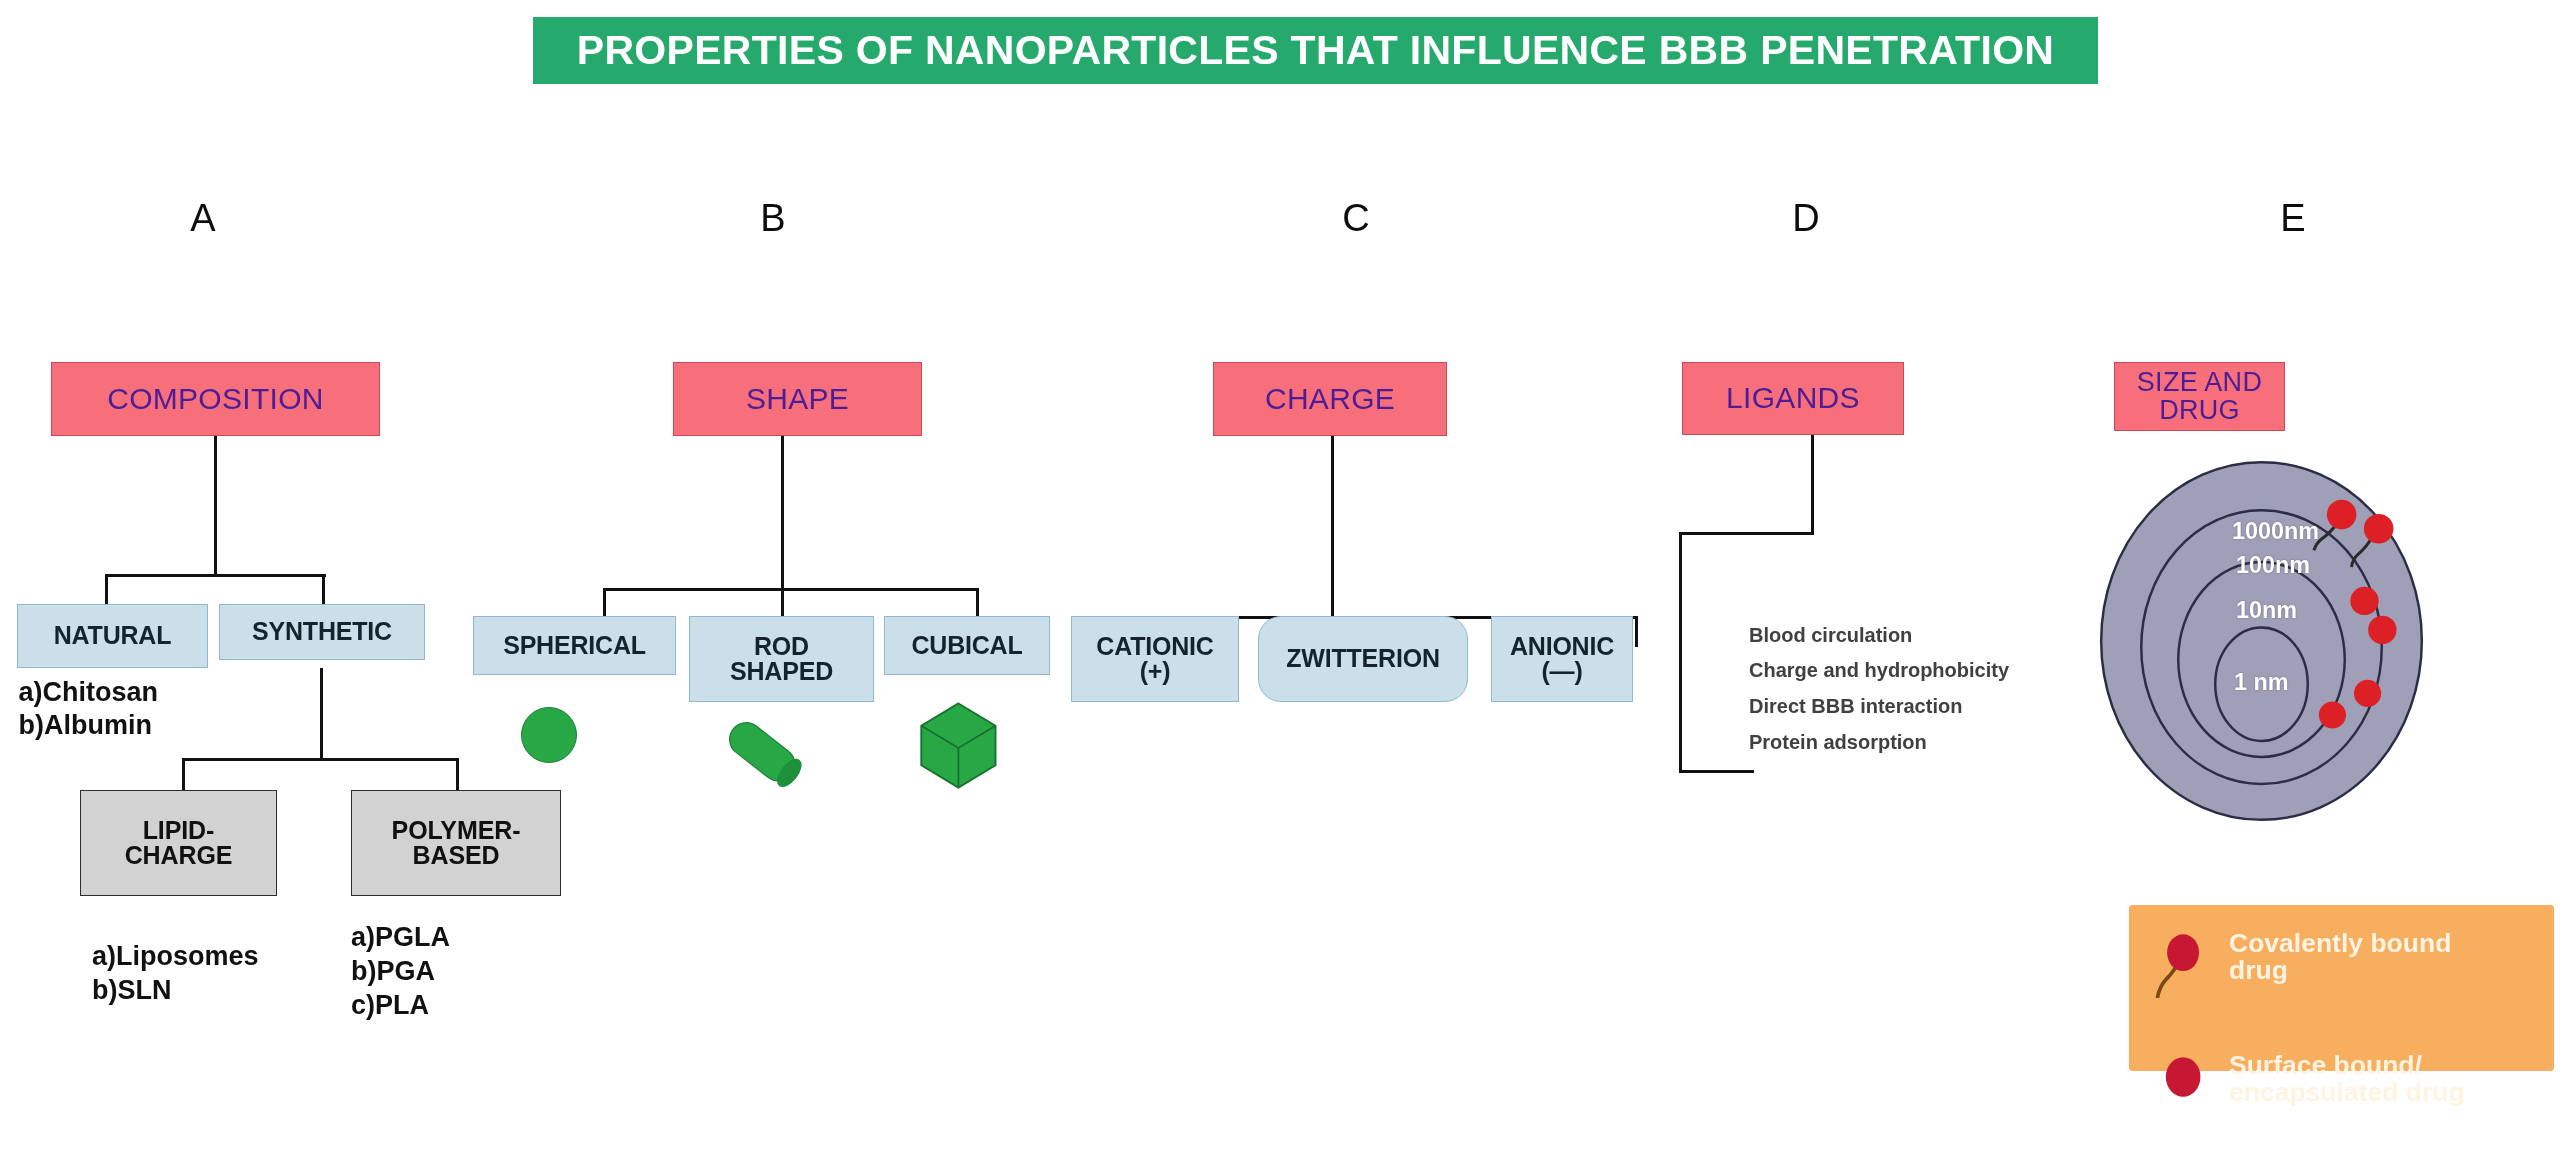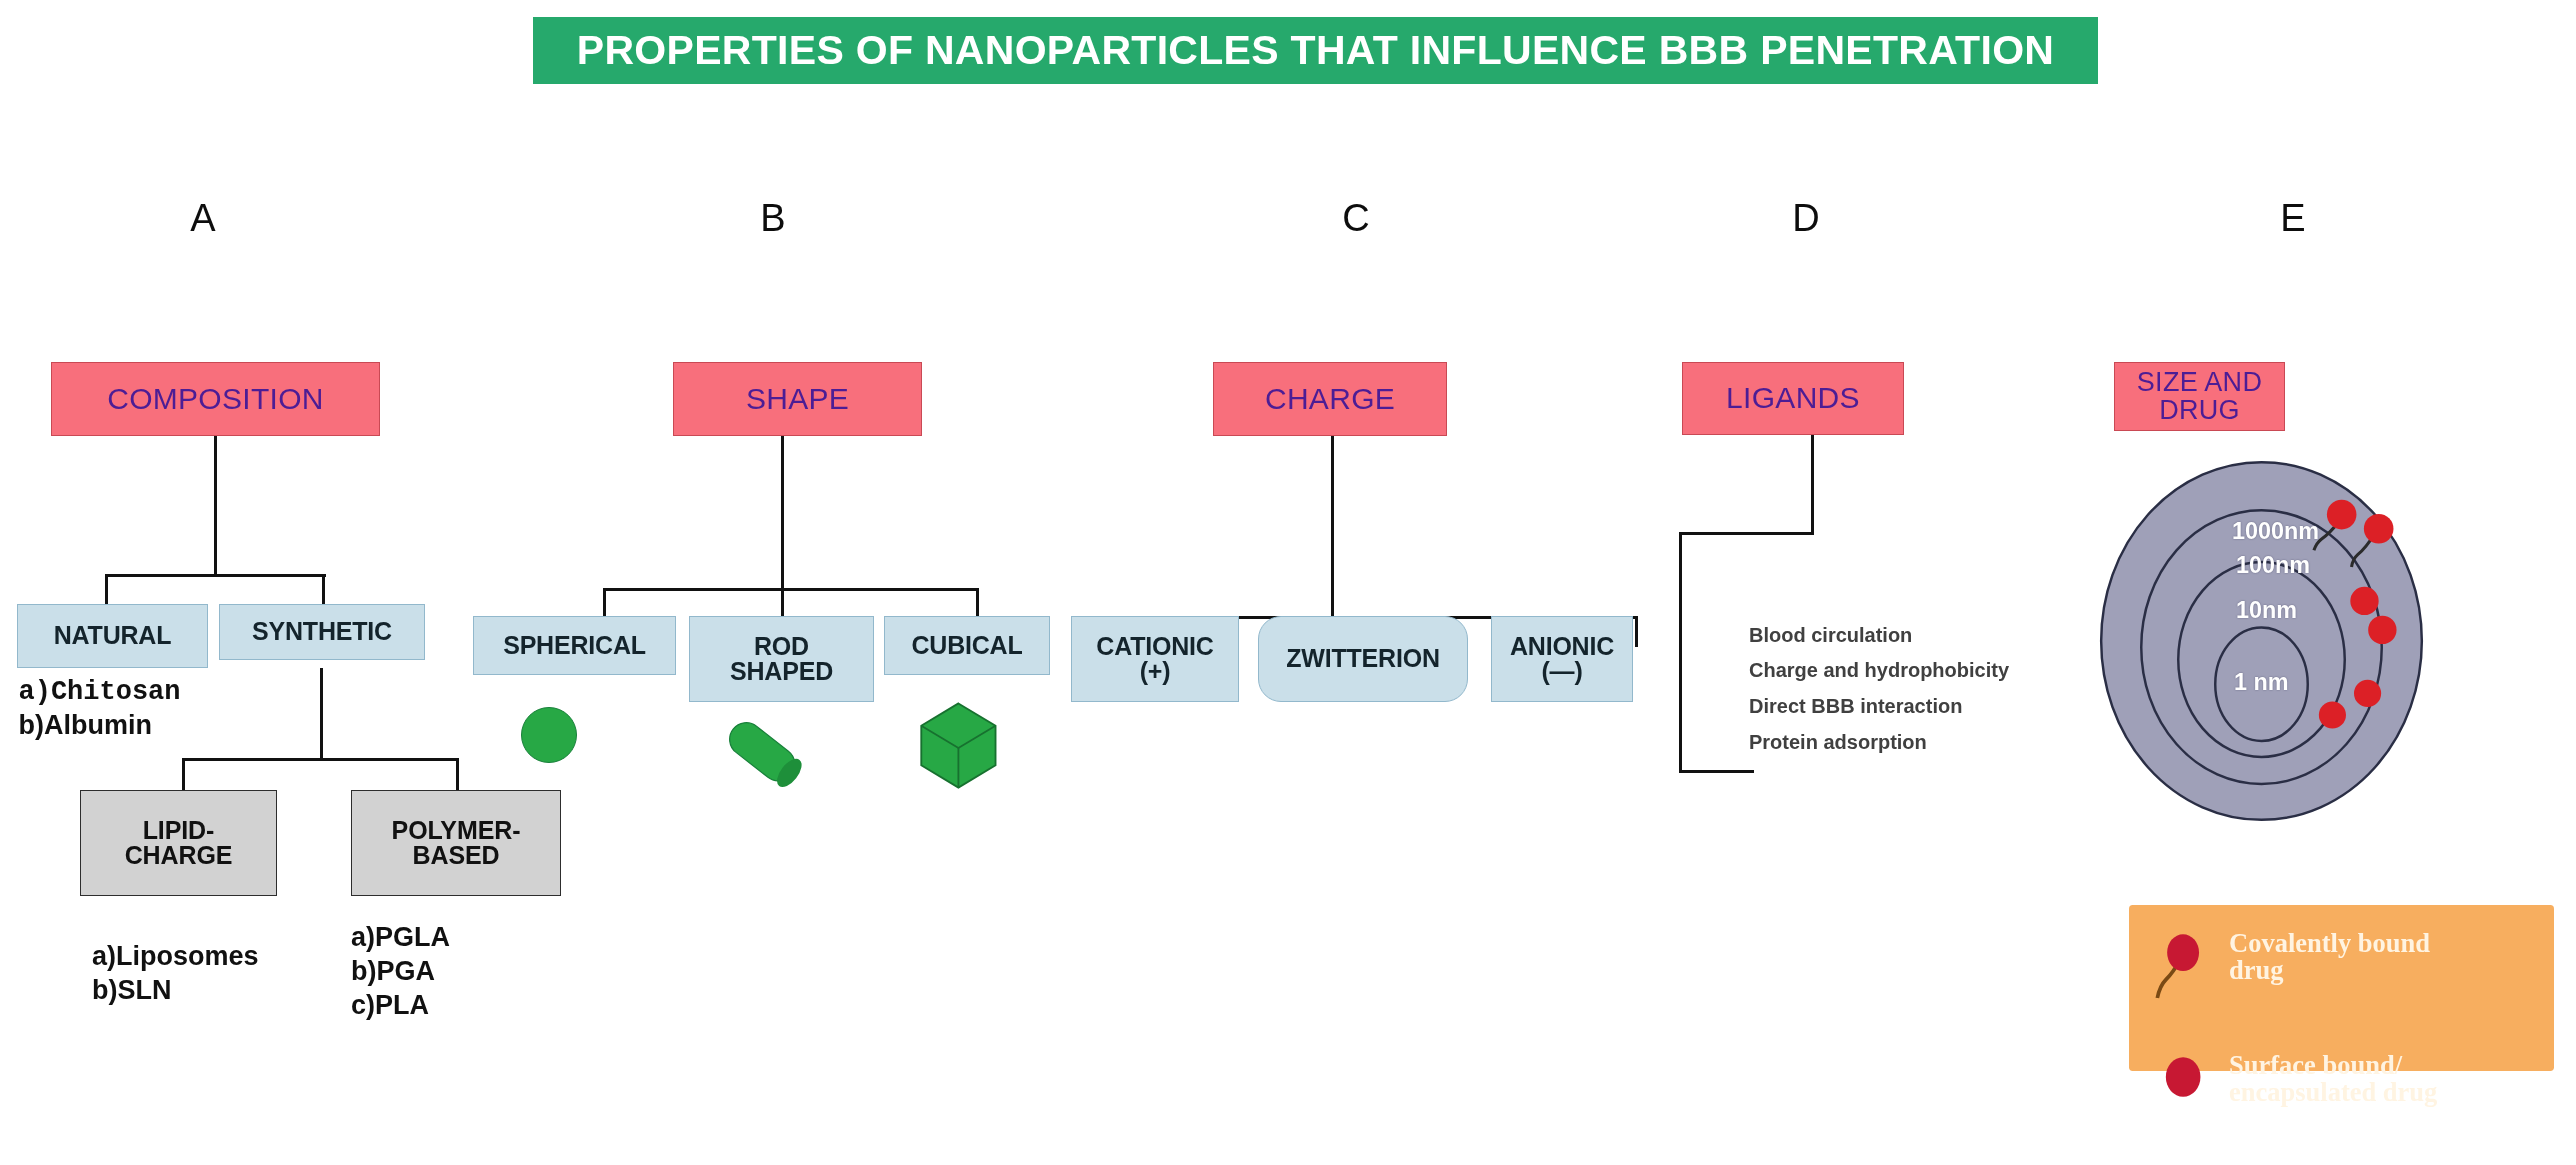--- a/index.html
+++ b/index.html
@@ -38,21 +38,21 @@
   .sphere{width:54px;height:54px;border-radius:50%;background:#27A845;
           border:1.2px solid #18803a;}
 
   
   #size-diagram{left:2095px;top:456px;width:370px;height:370px;}
   .ringlbl{position:absolute;color:#ffffff;font-size:23.4px;font-weight:bold;
            white-space:nowrap;text-shadow:0 0 1.8px rgba(60,60,90,.65);}
 
   
   #legend-box{left:2129px;top:905px;width:425px;height:166px;background:#F7AE5F;
-      border-radius:3.7px;font-family:Liberation Serif, serif;}
+      border-radius:3.7px;}
   .legtxt{position:absolute;color:#FFF4E2;font-size:26.5px;font-weight:bold;
       line-height:1.03;white-space:pre;}
 </style>
 </head>
 <body>
 
 <div class="abs" id="title-banner">
   <span id="title-text">PROPERTIES OF NANOPARTICLES THAT INFLUENCE BBB PENETRATION</span>
 </div>
 
@@ -65,21 +65,21 @@
 <div class="abs node pink" style="left:51px;top:362px;width:329px;height:74px;">COMPOSITION</div>
 
 <div class="abs vline" style="left:214px;top:436px;height:141px;"></div>
 <div class="abs hline" style="left:105px;top:574px;width:221px;"></div>
 <div class="abs vline" style="left:105px;top:574px;height:31px;"></div>
 <div class="abs vline" style="left:322px;top:574px;height:31px;"></div>
 
 <div class="abs node blue" style="left:17px;top:604px;width:191px;height:64px;">NATURAL</div>
 <div class="abs node blue" style="left:219px;top:604px;width:206px;height:56px;">SYNTHETIC</div>
 
-<div class="abs listtxt" style="left:18.5px;top:678px;font-family:Liberation Mono, monospace;">a)Chitosan</div>
+<div class="abs listtxt" style="left:18.5px;top:678px;">a)Chitosan</div>
 <div class="abs listtxt" style="left:18.5px;top:711px;">b)Albumin</div>
 
 <div class="abs vline" style="left:320px;top:668px;height:92px;"></div>
 <div class="abs hline" style="left:182px;top:758px;width:277px;"></div>
 <div class="abs vline" style="left:182px;top:758px;height:32px;"></div>
 <div class="abs vline" style="left:456px;top:758px;height:32px;"></div>
 
 <div class="abs node gray" style="left:80px;top:790px;width:197px;height:106px;white-space:pre;">LIPID-
 CHARGE</div>
 <div class="abs node gray" style="left:351px;top:790px;width:210px;height:106px;white-space:pre;">POLYMER-

